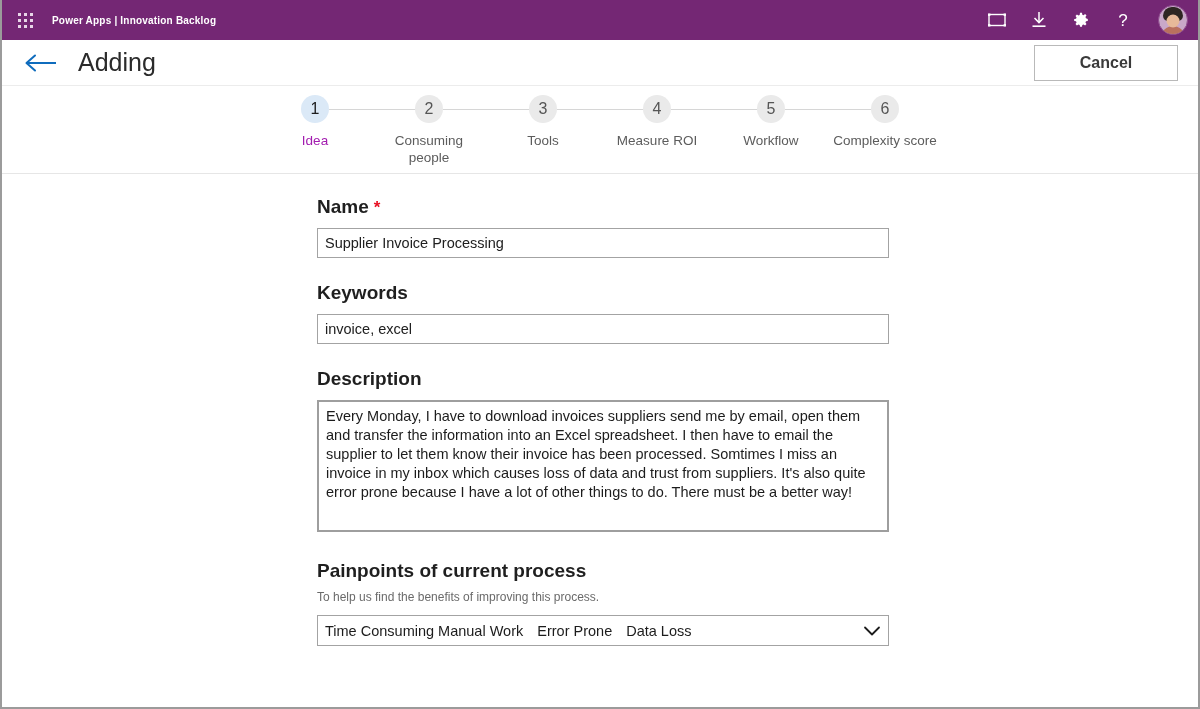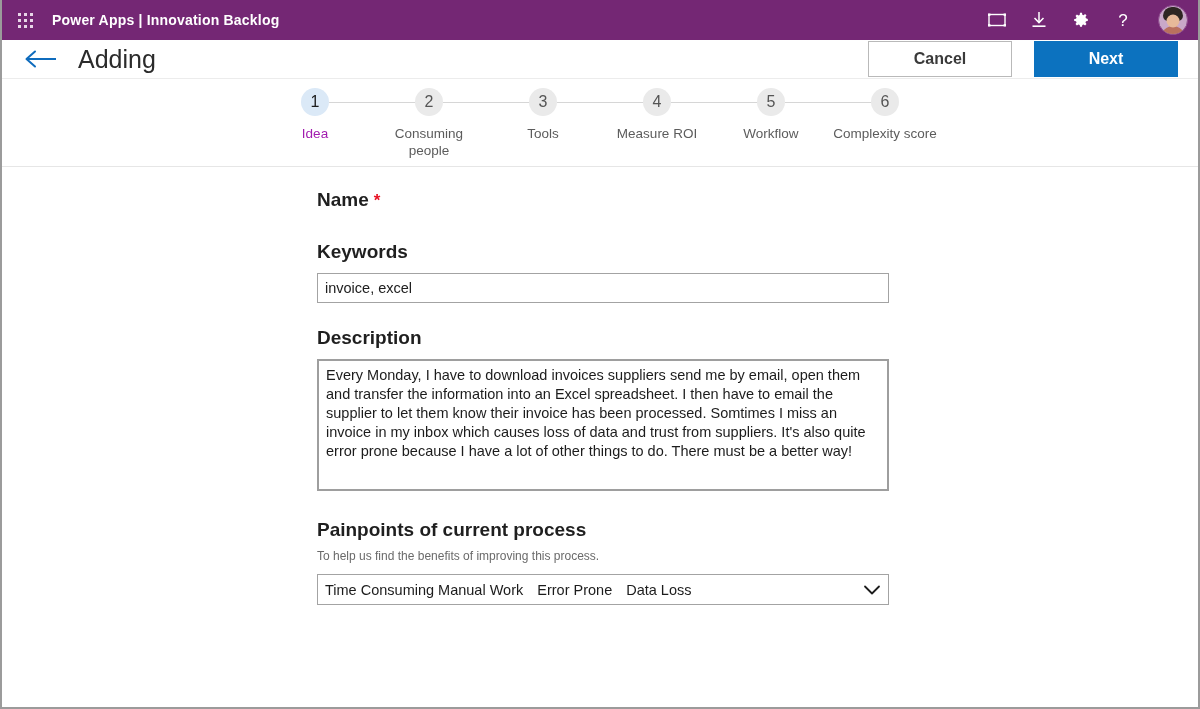--- a/index.html
+++ b/index.html
@@ -35,21 +35,21 @@
   }
   .waffle-grid {
     display: grid;
     grid-template-columns: repeat(3, 3px);
     grid-template-rows: repeat(3, 3px);
     gap: 3px;
   }
   .waffle-grid i { background: #e8d6e8; width: 3px; height: 3px; display: block; }
   .suite-title {
     margin-left: 12px;
-    font-size: 14px;
+    font-size: 10px;
     font-weight: bold;
     letter-spacing: .2px;
     white-space: nowrap;
   }
   .suite-right {
     margin-left: auto;
     display: flex;
     align-items: center;
     gap: 20px;
   }
@@ -84,21 +84,21 @@
   .avatar .body {
     position: absolute; left: 50%; bottom: -4px;
     transform: translateX(-50%);
     width: 24px; height: 12px;
     border-radius: 12px 12px 0 0;
     background: #b9705e;
   }
 
   
   .cmd-header {
-    height: 39px;
+    height: 46px;
     display: flex;
     align-items: center;
     padding: 0 20px 0 22px;
     border-bottom: 1px solid #ececec;
     background: #ffffff;
   }
   .back-arrow {
     width: 34px; height: 26px;
     display: flex; align-items: center;
     cursor: pointer;
@@ -331,21 +331,20 @@
   <div class="cmd-header">
     <div class="back-arrow">
       <svg width="34" height="20" viewBox="0 0 34 20">
         <path d="M2 10 L32 10" stroke="#0f6cbd" stroke-width="2" fill="none"></path>
         <path d="M11 2.5 L2.5 10 L11 17.5" stroke="#0f6cbd" stroke-width="2" fill="none" stroke-linecap="round" stroke-linejoin="round"></path>
       </svg>
     </div>
     <div class="page-title">Adding</div>
     <div class="cmd-actions">
       <button class="btn btn-secondary">Cancel</button>
-      <button class="btn btn-primary">Next</button>
     </div>
   </div>
 
   <div class="stepper-wrap">
     <div class="stepper" id="stepper-root">
         <div class="step active">
           <div class="connector"></div>
           <div class="step-circle">1</div>
           <div class="step-label">Idea</div>
         </div>
@@ -376,20 +375,21 @@
       </div>
   </div>
 
   <div class="form-area">
 
     <div class="field">
       <div class="field-label">
         <span>Name</span>
         <span class="req-star">*</span>
       </div>
+      <input class="text-input" type="text" value="Supplier Invoice Processing" style="">
     </div>
 
     <div class="gap-lg"></div>
 
     <div class="field">
       <div class="field-label">
         <span>Keywords</span>
       </div>
       <input class="text-input" type="text" value="invoice, excel" style="">
     </div>

